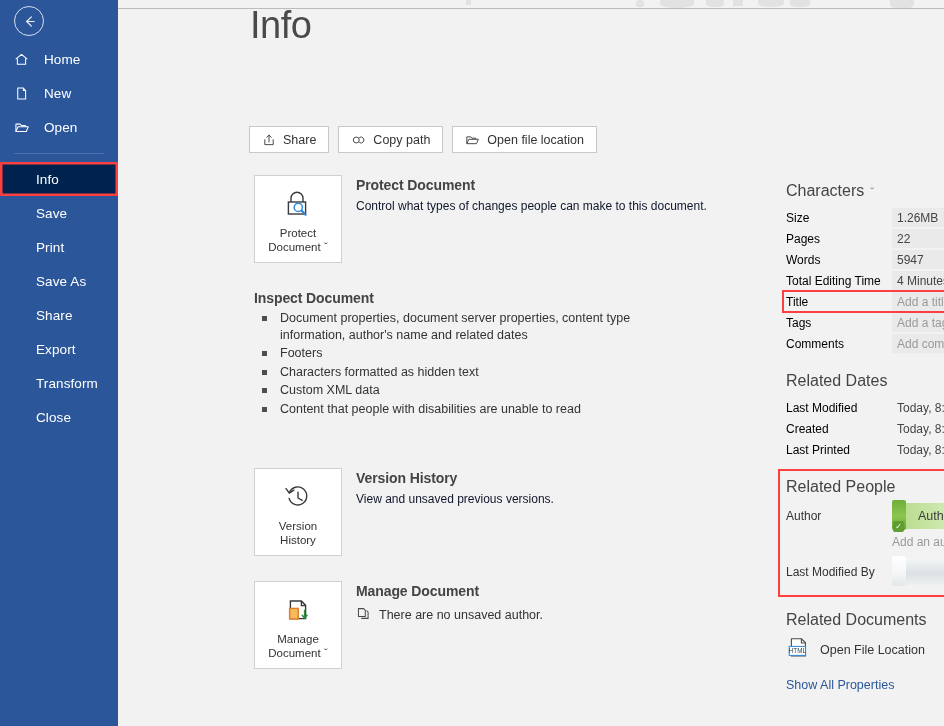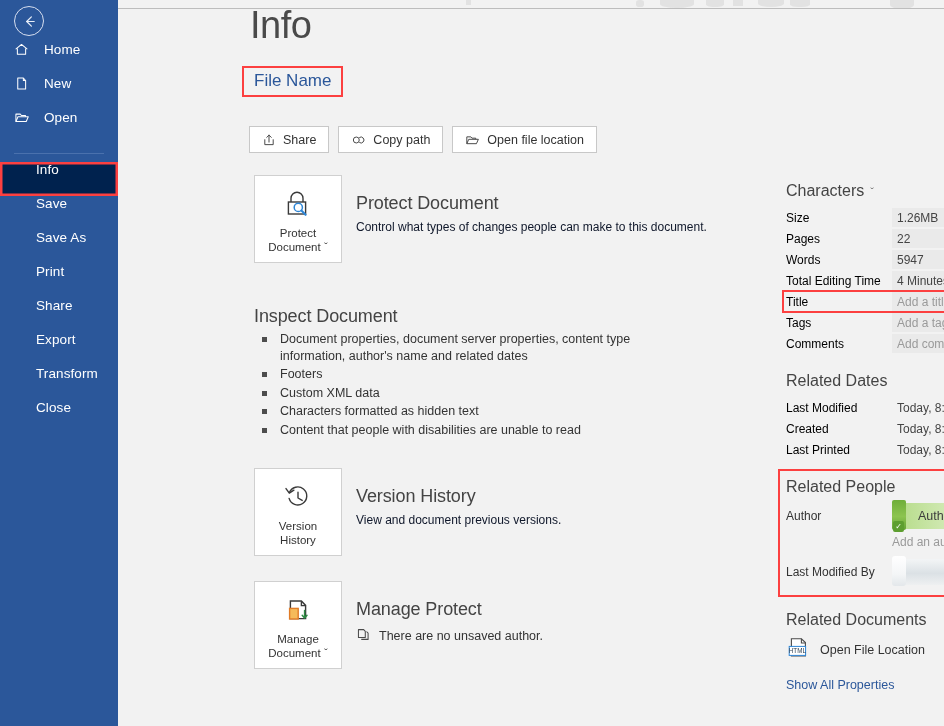--- a/index.html
+++ b/index.html
@@ -20,21 +20,21 @@
     width: 118px; height: 726px; background: #2b579a;
     flex: 0 0 118px; position: relative; color: #fff;
   }
   .back-btn {
     width: 30px; height: 30px; margin: 6px 0 0 14px;
     border: 1.4px solid #d7dff0; border-radius: 50%;
     display: flex; align-items: center; justify-content: center; cursor: pointer;
   }
   .back-btn svg { display: block; }
   .nav-item {
-    height: 34px; display: flex; align-items: flex-start;
+    height: 34px; display: flex; align-items: center;
     font-size: 13.5px; color: #ffffff; cursor: pointer;
     padding-left: 14px; position: relative;
   }
   .nav-item .nav-ico { width: 22px; display: flex; align-items: center; justify-content: flex-start; }
   .nav-item .nav-lbl { padding-left: 8px; letter-spacing: .1px; }
   .nav-group-1 { margin-top: 6px; }
   .nav-sep { height: 1px; background: #4a71ad; margin: 9px 14px 8px 14px; }
   .nav-item.plain .nav-lbl { padding-left: 22px; }
   .nav-item.active { background: #00224e; }
   .nav-item.active .nav-lbl { color: #ffffff; }
@@ -66,21 +66,21 @@
     width: 88px; height: 88px; background: #fff; border: 1px solid #d0d0d0;
     display: flex; flex-direction: column; align-items: center; justify-content: center;
     cursor: pointer; flex: 0 0 88px;
   }
   .big-tile .tile-ico { height: 38px; display: flex; align-items: center; justify-content: center; }
   .big-tile .tile-lbl {
     margin-top: 3px; font-size: 11.5px; color: #333; text-align: center;
     line-height: 14px; max-width: 84px;
   }
   .sec-body { padding-top: 2px; }
-  .sec-h { font-size: 18px; font-weight: 400; color: #444; letter-spacing: -.1px; margin-top: 16px; }
+  .sec-h { font-size: 14px; font-weight: 700; color: #444; letter-spacing: -.1px; }
   .sec-p { font-size: 12px; color: #0f172a; margin-top: 5px; line-height: 16px; }
   .bullets { margin-top: 4px; list-style: none; }
   .bullets li {
     font-size: 12.5px; color: #333; line-height: 16.5px;
     position: relative; padding-left: 26px; margin-top: 2px; max-width: 430px;
   }
   .bullets li::before {
     content: ""; position: absolute; left: 8px; top: 6px;
     width: 5px; height: 5px; background: #4d4d4d;
   }
@@ -199,45 +199,44 @@
     <div class="nav-sep"></div>
 
     <div>
       <div class="nav-item plain active hl-red">
         <span class="nav-lbl">Info</span>
       </div>
       <div class="nav-item plain">
         <span class="nav-lbl">Save</span>
       </div>
       <div class="nav-item plain">
+        <span class="nav-lbl">Print</span>
+      </div>
+      <div class="nav-item plain">
         <span class="nav-lbl">Save As</span>
       </div>
       <div class="nav-item plain">
-        <span class="nav-lbl">Print</span>
-      </div>
-      <div class="nav-item plain">
         <span class="nav-lbl">Share</span>
       </div>
       <div class="nav-item plain">
         <span class="nav-lbl">Export</span>
       </div>
       <div class="nav-item plain">
         <span class="nav-lbl">Transform</span>
       </div>
       <div class="nav-item plain">
         <span class="nav-lbl">Close</span>
       </div>
     </div>
   </div>
 
   <div class="main">
 
     <div class="page-title">Info</div>
 
-    <div class="file-name">File Name</div>
 
     <div class="btn-row">
       <div class="btn">
         <span>
           <svg width="14" height="14" viewBox="0 0 16 16" fill="none" stroke="#444" stroke-width="1.1">
             <path d="M3.2 7.2 V13.3 H12.8 V7.2" stroke-linejoin="round"></path>
             <path d="M8 10.4 V2.4" stroke-linecap="round"></path>
             <path d="M5.4 5 L8 2.4 L10.6 5" stroke-linecap="round" stroke-linejoin="round"></path>
           </svg>
         </span>
@@ -280,59 +279,59 @@
         <div class="sec-p">Control what types of changes people can make to this document.</div>
       </div>
     </div>
 
     <div class="section" style="left:136px; top:288px;">
       <div class="sec-body">
         <div class="sec-h">Inspect Document</div>
         <ul class="bullets">
           <li>Document properties, document server properties, content type information, author's name and related dates</li>
           <li>Footers</li>
+          <li>Characters formatted as hidden text</li>
           <li>Custom XML data</li>
-          <li>Characters formatted as hidden text</li>
           <li>Content that people with disabilities are unable to read</li>
         </ul>
       </div>
     </div>
 
     <div class="section" style="left:136px; top:468px;">
       <div class="big-tile">
         <span class="tile-ico">
           <svg width="36" height="34" viewBox="0 0 36 34" fill="none" stroke="#3a3a3a" stroke-width="1.4">
             <path d="M9.4 12.6 A9 9 0 1 1 9.1 18.4" fill="none" stroke-linecap="round"></path>
             <path d="M6 8.6 L9.3 13.1 L13.9 10.2" fill="none" stroke-linecap="round" stroke-linejoin="round"></path>
             <path d="M18 12.3 V18 L22.2 20.4" fill="none" stroke-linecap="round" stroke-linejoin="round"></path>
           </svg>
         </span>
         <span class="tile-lbl"><span>Version</span><br><span>History</span></span>
       </div>
       <div class="sec-body">
         <div class="sec-h">Version History</div>
-        <div class="sec-p">View and document previous versions.</div>
+        <div class="sec-p">View and unsaved previous versions.</div>
       </div>
     </div>
 
     <div class="section" style="left:136px; top:581px;">
       <div class="big-tile">
         <span class="tile-ico">
           <svg width="36" height="34" viewBox="0 0 36 34" fill="none">
             <path d="M10.4 8 H21.4 L25.6 12.4 V25.6 H10.4 Z" stroke="#3a3a3a" stroke-width="1.4" fill="#fff"></path>
             <path d="M21.4 8 V12.6 H25.6" stroke="#3a3a3a" stroke-width="1.4" fill="none"></path>
             <rect x="9.6" y="15.4" width="8.6" height="10.6" fill="#f5ba5a" stroke="#e07b26" stroke-width="1.4"></rect>
             <path d="M24.6 17.6 V24.4" stroke="#2e8b44" stroke-width="1.5" stroke-linecap="round"></path>
             <path d="M22.2 22.2 L24.6 25 L27 22.2" stroke="#2e8b44" stroke-width="1.5" fill="none" stroke-linecap="round" stroke-linejoin="round"></path>
           </svg>
         </span>
         <span class="tile-lbl"><span>Manage</span><br><span>Document</span> <span>ˇ</span></span>
       </div>
       <div class="sec-body">
-        <div class="sec-h">Manage Protect</div>
+        <div class="sec-h">Manage Document</div>
         <div class="inline-note">
           <span>
             <svg width="15" height="15" viewBox="0 0 16 16" fill="none" stroke="#4a4a4a" stroke-width="1.1">
               <path d="M2.6 2.8 H8.2 L9.9 4.6 V11.2 H2.6 Z" stroke-linejoin="round"></path>
               <path d="M5.6 13.2 H12.9 V6.6 L11.2 4.8" stroke-linejoin="round"></path>
             </svg>
           </span>
           <span>There are no unsaved author.</span>
         </div>
       </div>

